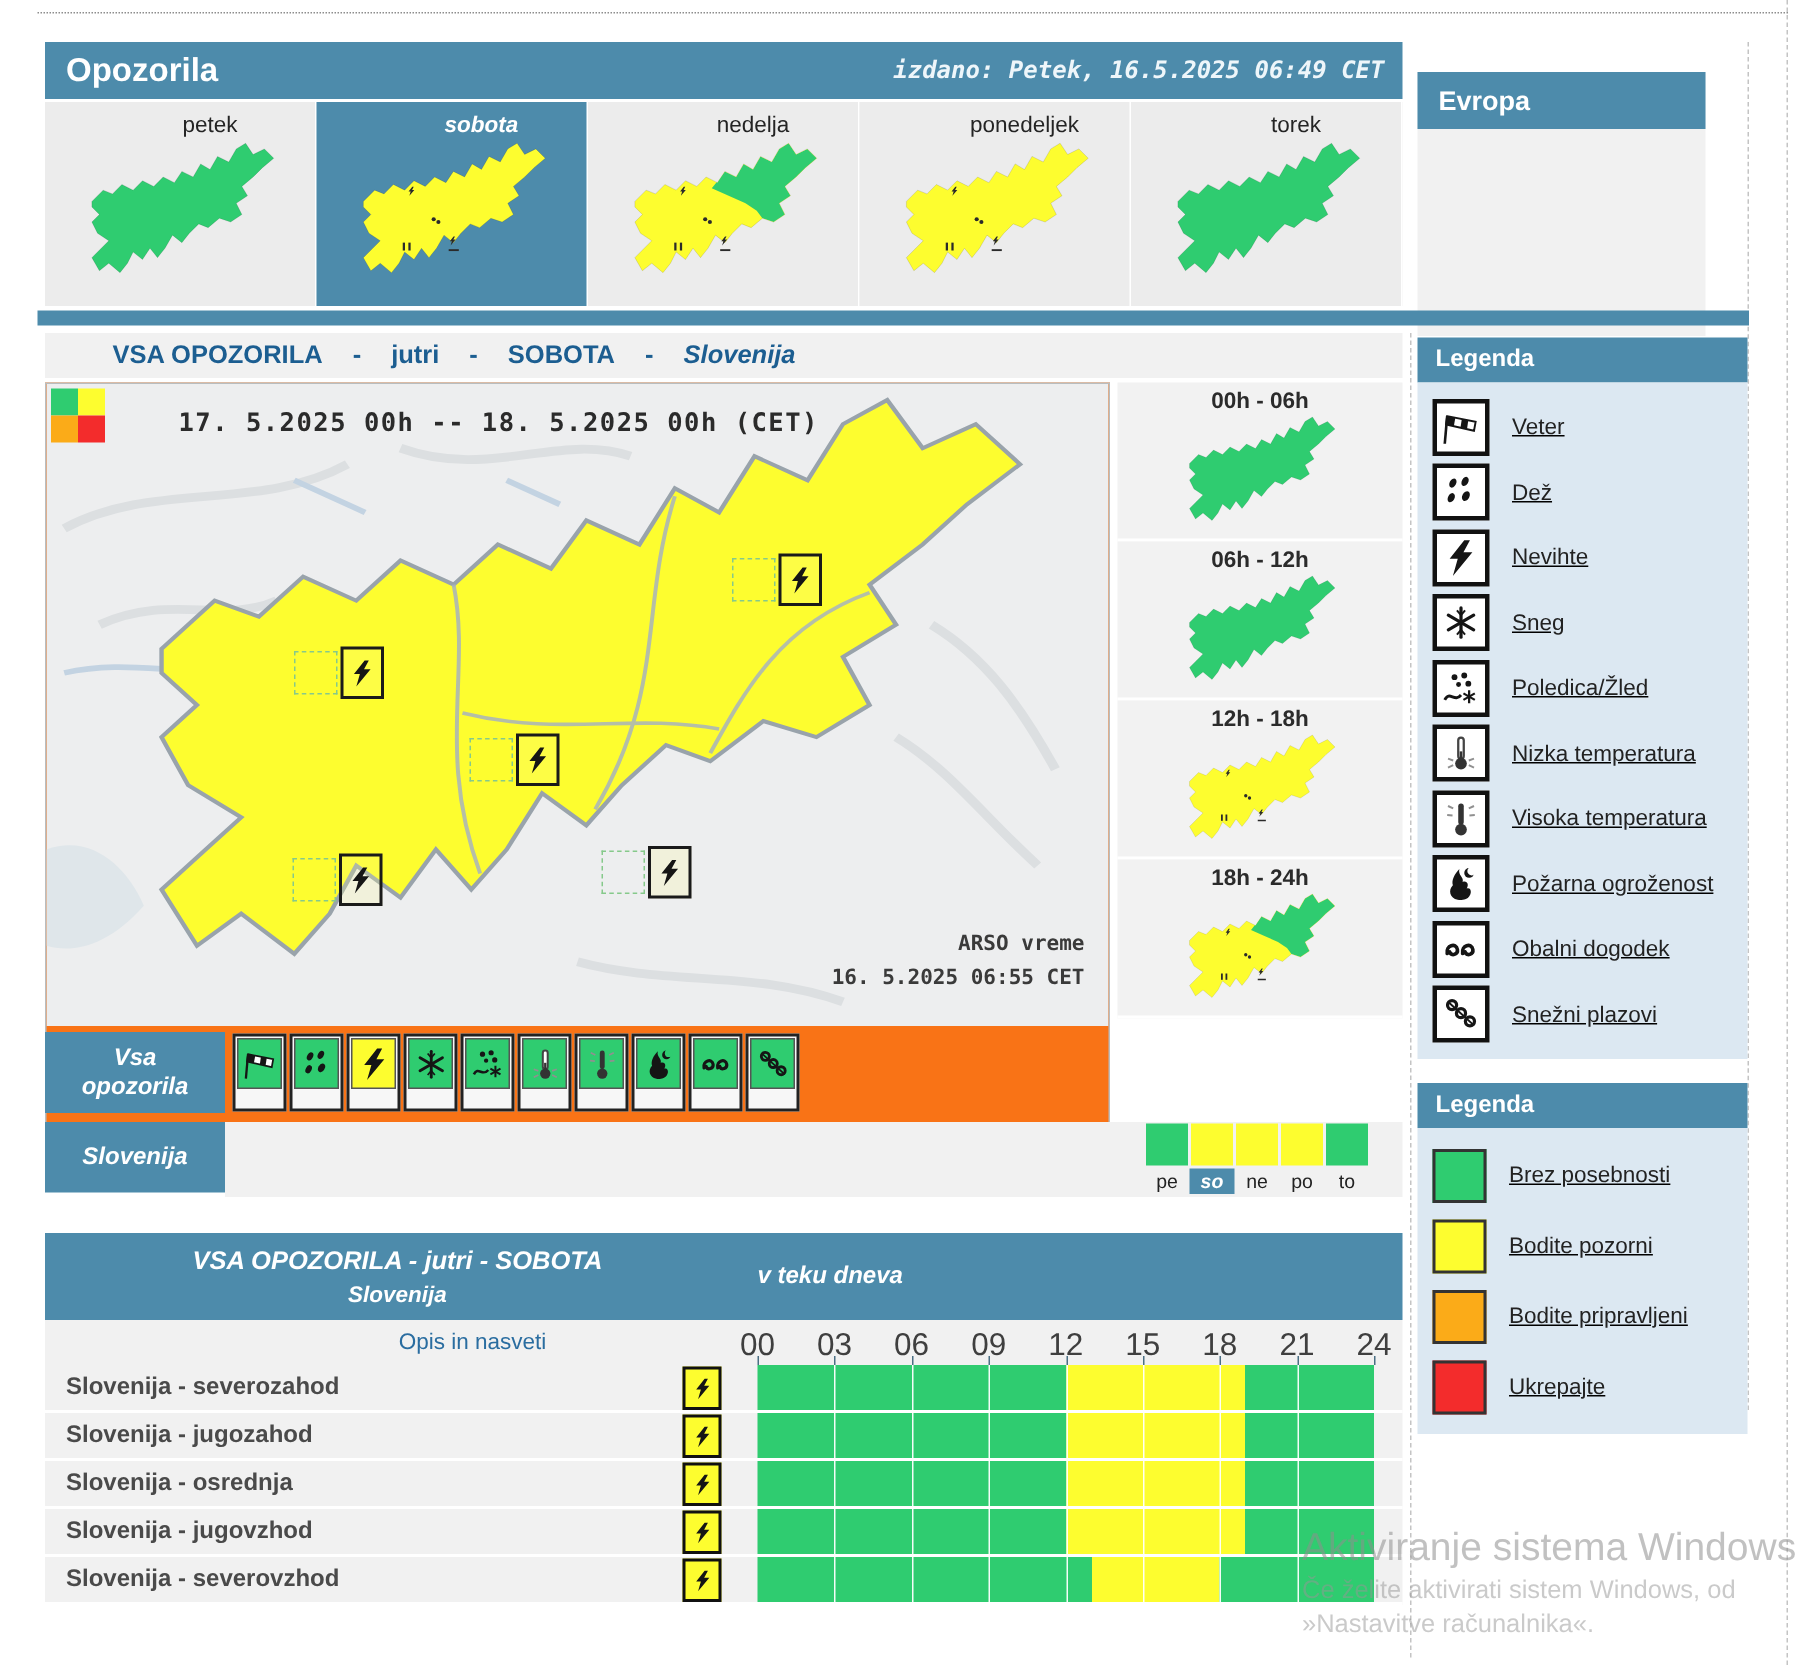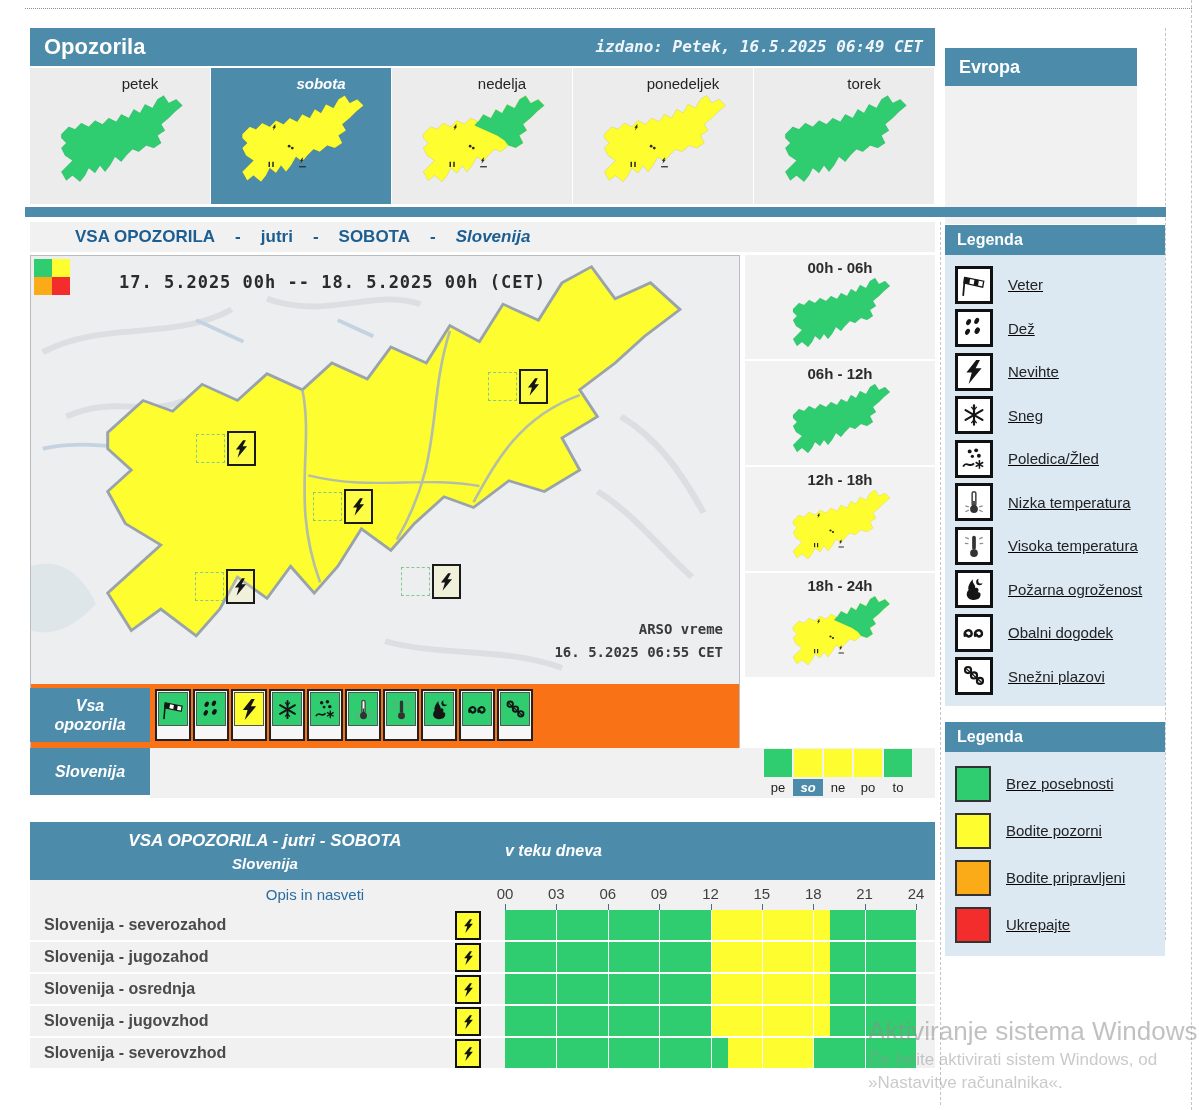--- a/index.html
+++ b/index.html
@@ -79,21 +79,21 @@
   .daylbl.active{background:var(--blue);color:#fff;font-weight:bold;font-style:italic;}
 
   
   #wtable{left:30px;top:822px;width:905px;}
   .wthdr{height:58px;background:var(--blue);position:relative;color:#fff;}
   .wthdr .t1{position:absolute;left:40px;top:9px;width:390px;text-align:center;font-weight:bold;font-style:italic;font-size:17px;}
   .wthdr .t2{position:absolute;left:40px;top:33px;width:390px;text-align:center;font-weight:bold;font-style:italic;font-size:15px;}
   .wthdr .t3{position:absolute;left:475px;top:20px;width:411px;text-align:left;font-weight:bold;font-style:italic;font-size:16px;}
   .wtsub{height:30px;background:var(--panel);position:relative;}
   .wtsub .opis{position:absolute;left:150px;width:270px;top:6px;text-align:center;color:#2a6da0;font-size:15px;}
-  .hourlbl{position:absolute;top:5px;width:30px;margin-left:-15px;text-align:center;font-size:15px;color:#3f3f3f;}
+  .hourlbl{position:absolute;top:5px;width:30px;margin-left:-15px;text-align:center;font-size:21px;color:#3f3f3f;}
   .tick{position:absolute;top:24px;width:1px;height:6px;background:#4a6f84;}
   #table-rows .wtrow{height:30px;background:var(--panel);border-bottom:2px solid #fff;position:relative;}
   .wtrow .rl{position:absolute;left:14px;top:0;line-height:30px;font-size:16px;font-weight:bold;color:#4a4a4a;cursor:pointer;}
   .rowicon{position:absolute;left:425px;top:1px;width:22px;height:25px;background:var(--yellow);border:2px solid #111;display:flex;align-items:center;justify-content:center;}
   .rowicon svg{width:15px;height:20px;}
   .tl{position:absolute;left:475px;top:0;width:411px;height:30px;}
   .seg{position:absolute;top:0;height:100%;}
   .sep3{position:absolute;top:0;width:1px;height:100%;background:rgba(255,255,255,.95);}
 
   

